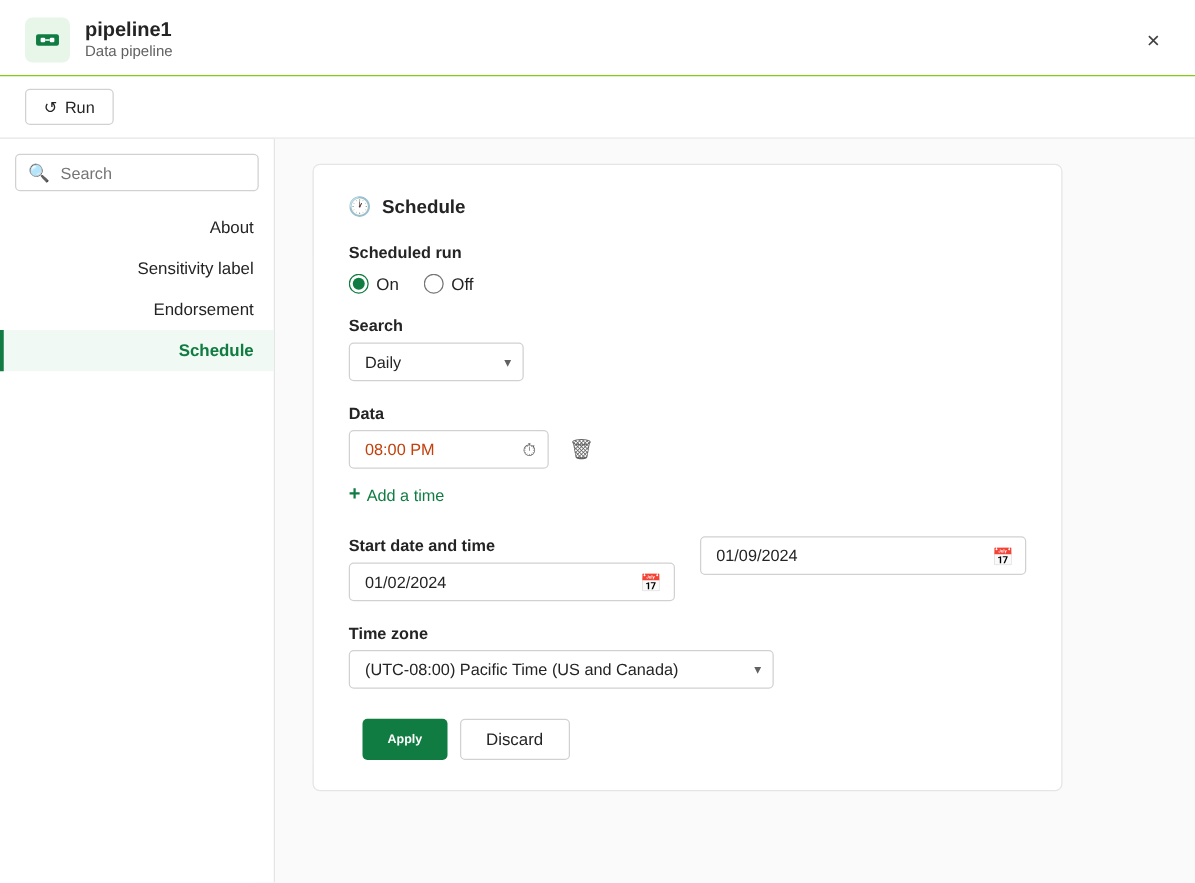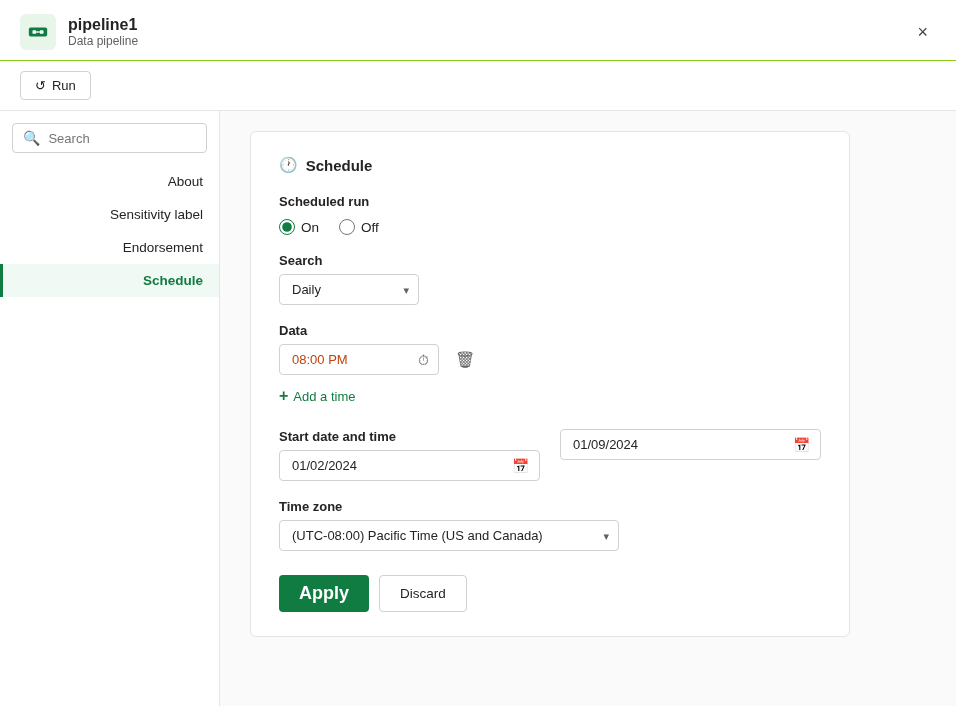--- a/index.html
+++ b/index.html
@@ -308,23 +308,24 @@
       display: flex;
       gap: 10px;
       margin-top: 24px;
     }
     .apply-btn {
       padding: 8px 20px;
       background: #107c41;
       color: #fff;
       border: none;
       border-radius: 4px;
-      font-size: 18px;
+      font-size: 10px;
       font-weight: 600;
       cursor: pointer;
+      margin-left: 11px;
     }
     .discard-btn {
       padding: 8px 20px;
       background: #fff;
       color: #242424;
       border: 1px solid #d1d1d1;
       border-radius: 4px;
       font-size: 13.5px;
       cursor: pointer;
     }

